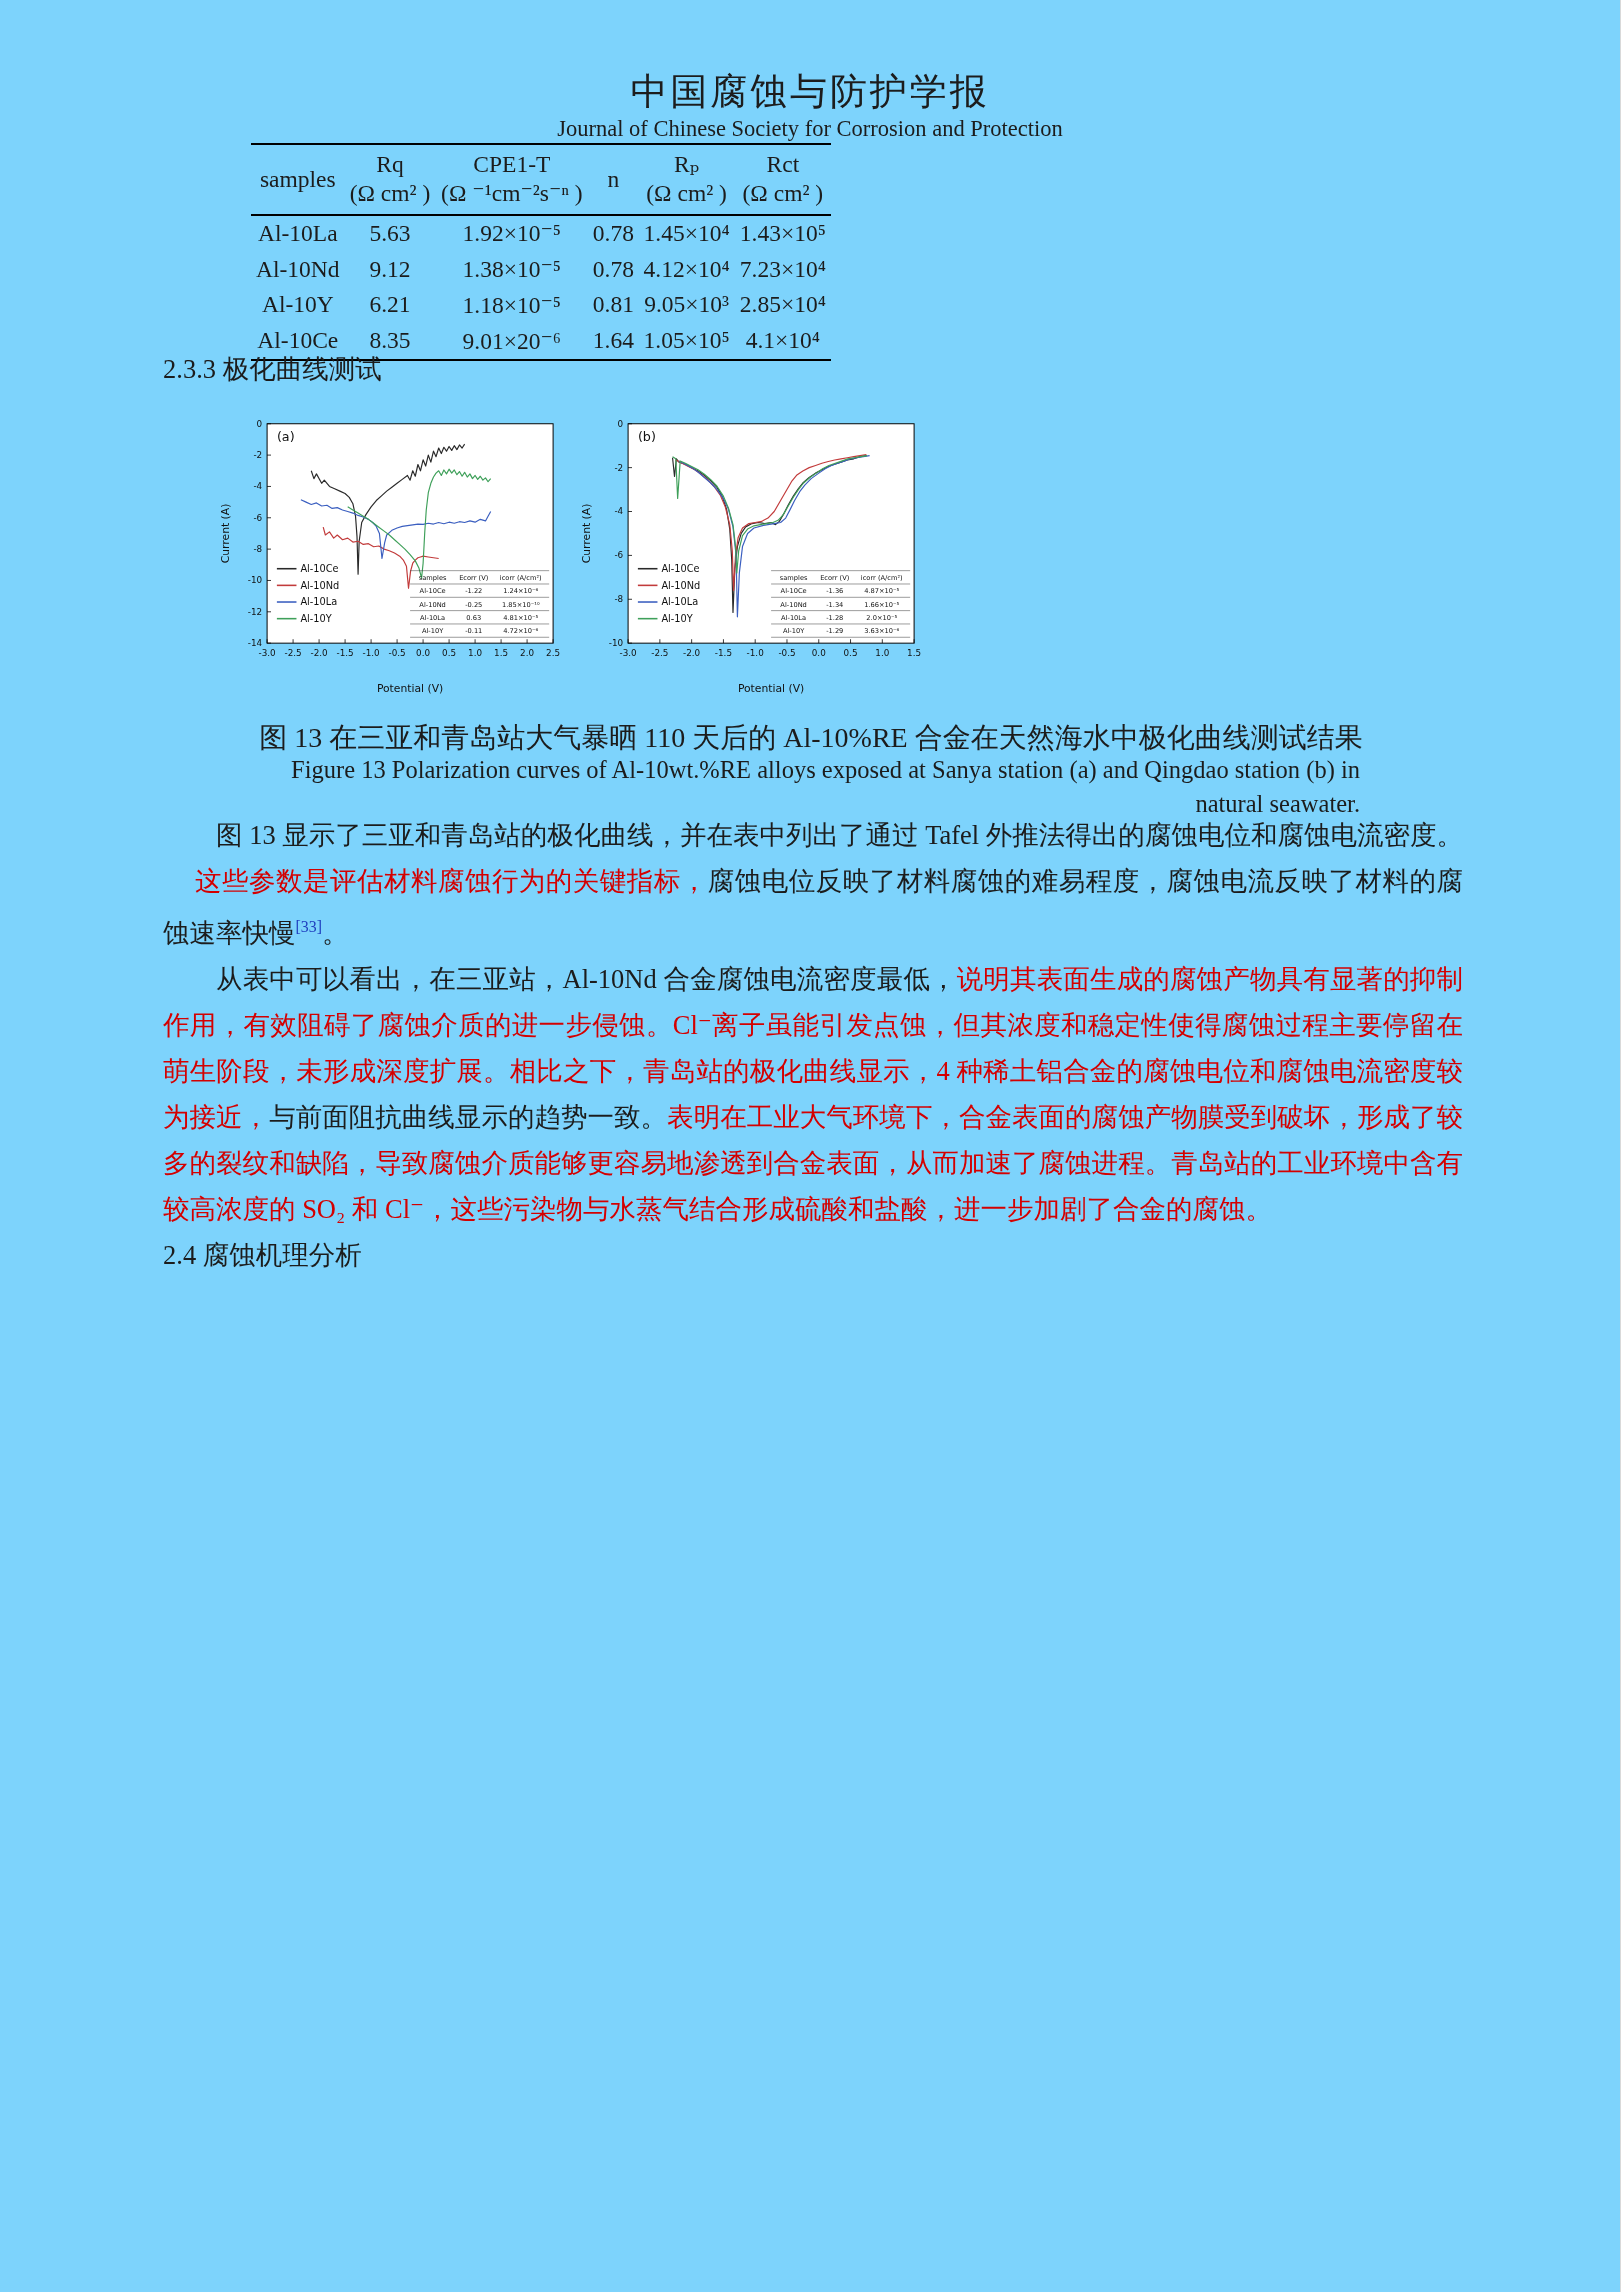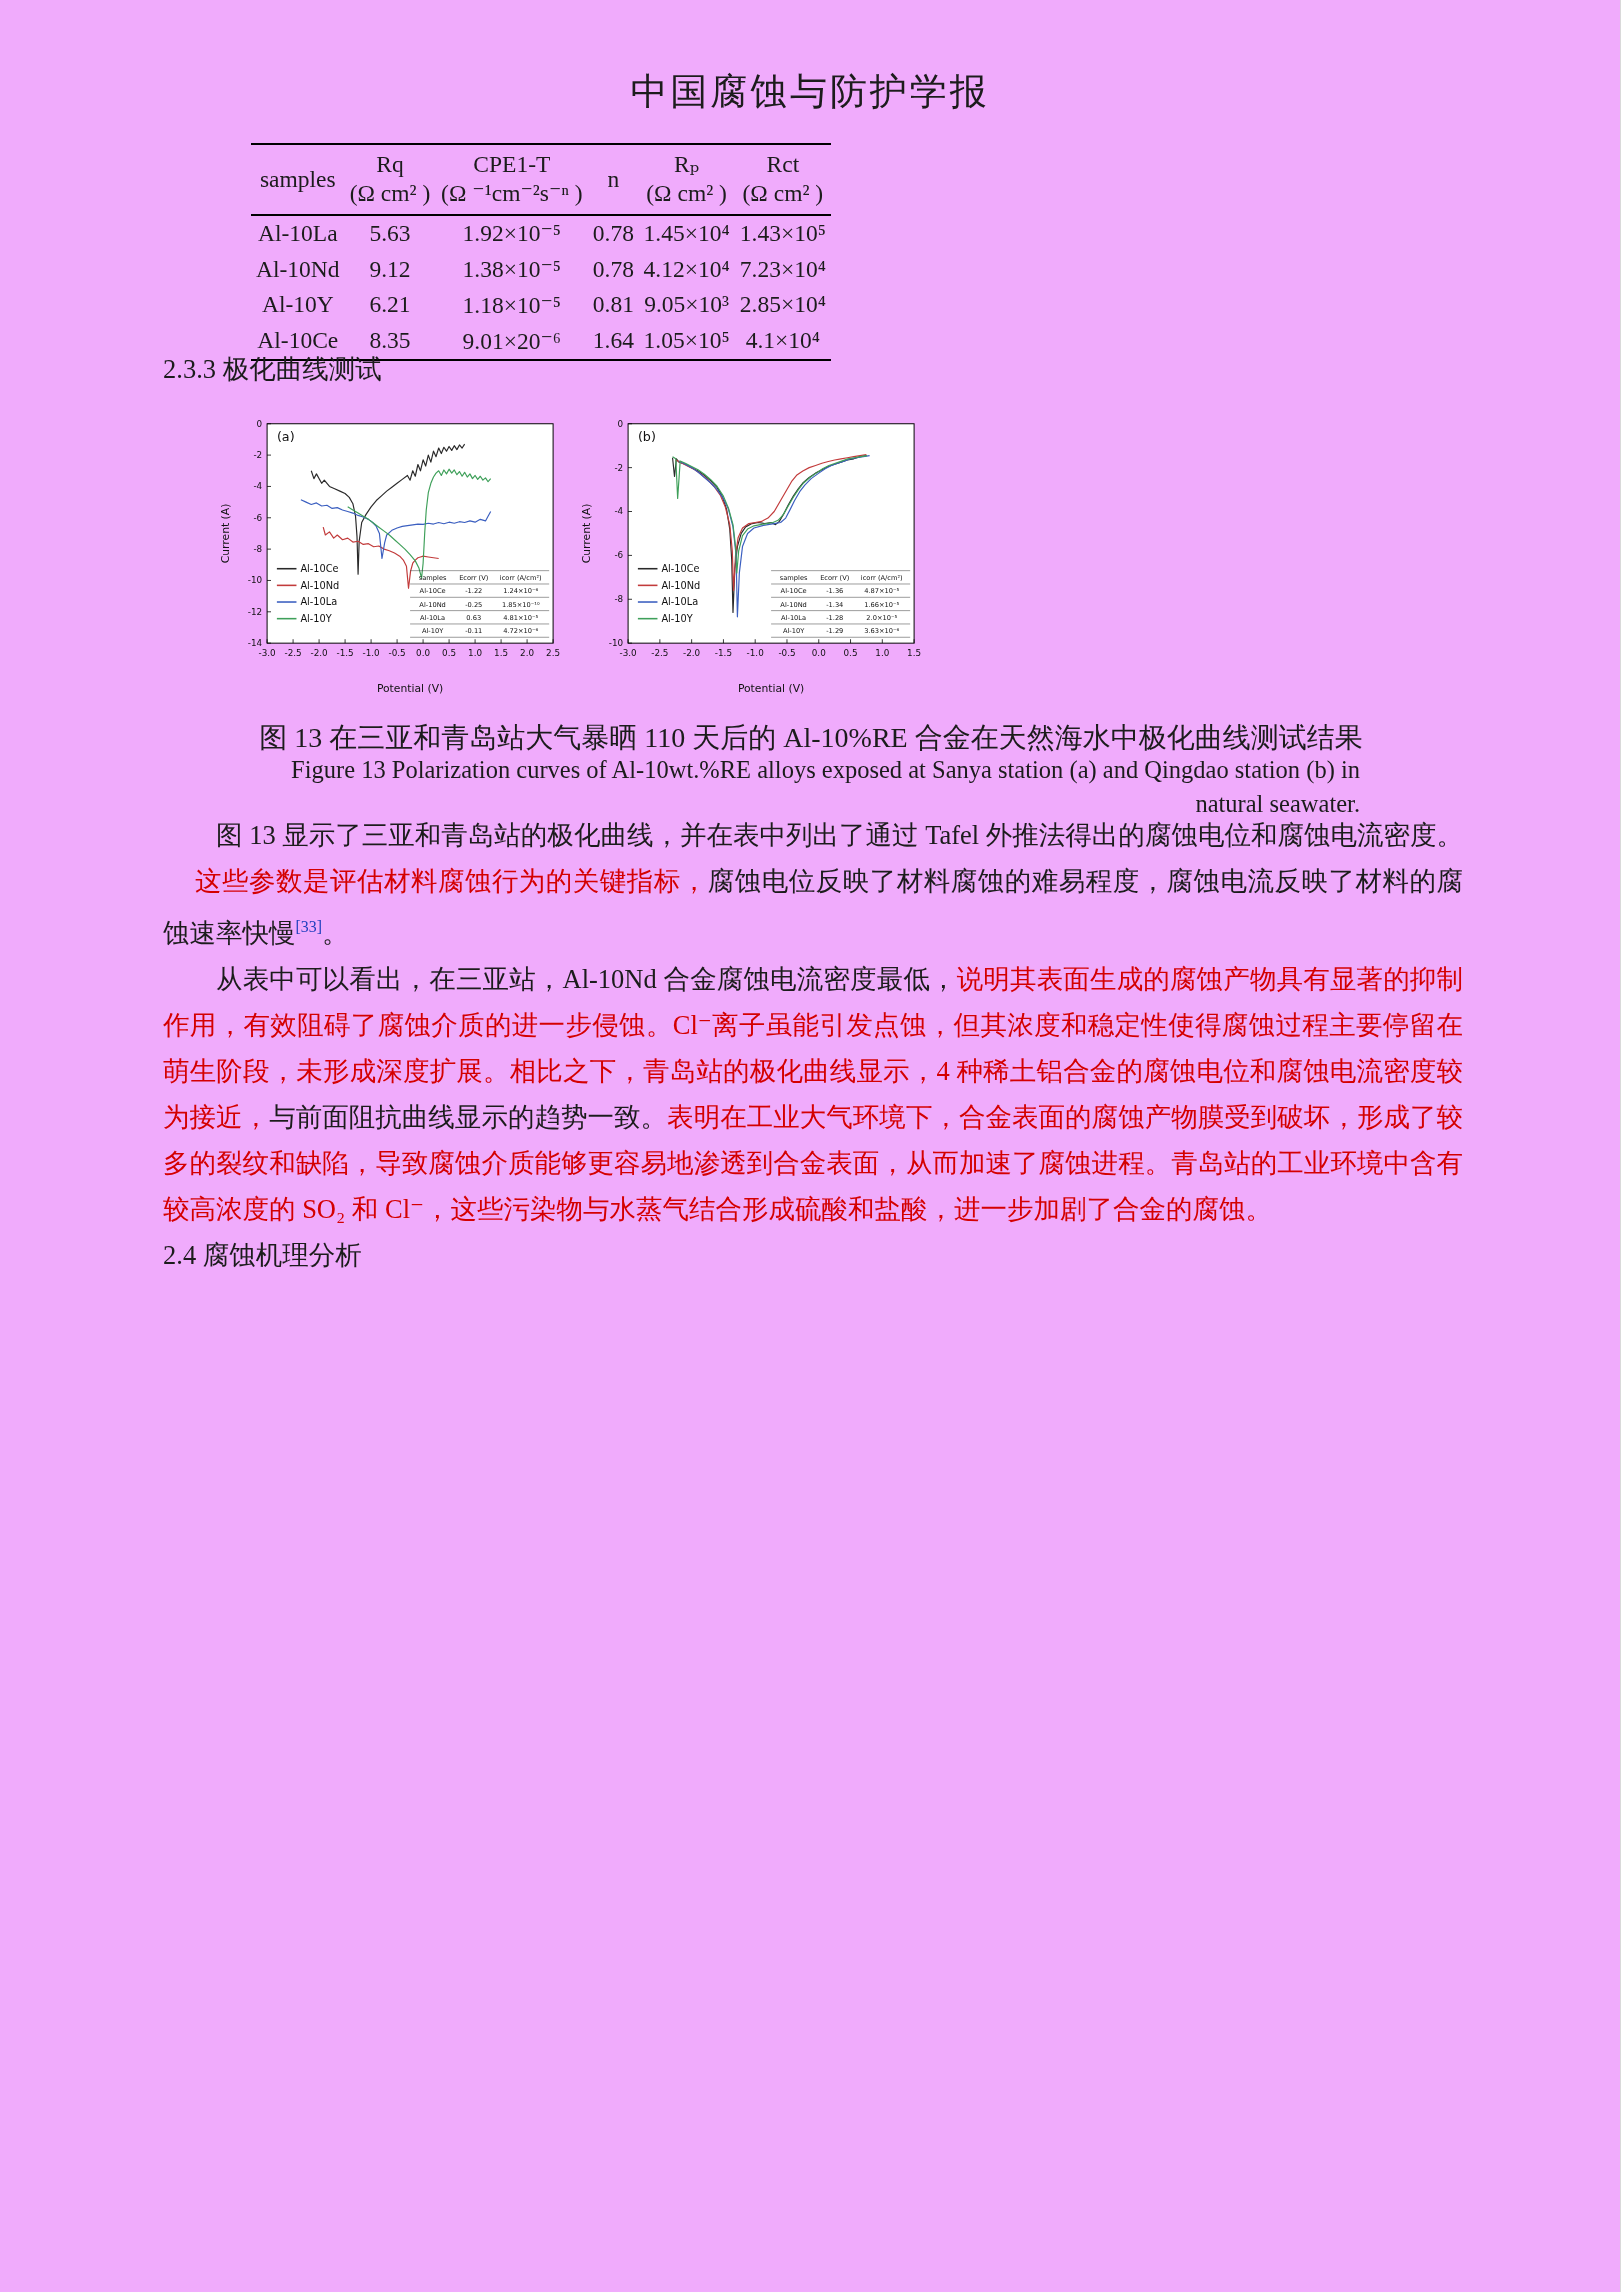--- a/index.html
+++ b/index.html
@@ -1,21 +1,21 @@
 <!DOCTYPE html>
 <html><head>
 <meta charset="utf-8">
 <style>
   * { box-sizing: border-box; }
   html, body { margin: 0; padding: 0; background: #ffffff; }
   .page {
     position: relative;
     width: 1621px;
     height: 2293px;
-    background: #f0abfc;
+    background: #7dd3fc;
     font-family: "Liberation Serif", "DejaVu Serif", serif;
     color: #1c1c1c;
     overflow: hidden;
     border-right: 1px solid #d9d9d9;
     border-bottom: 1px solid #d9d9d9;
   }
   .j-zh {
     position: absolute; top: 67px; left: 0; width: 100%;
     text-align: center; font-size: 37px; letter-spacing: 2.9px;
   }
@@ -50,20 +50,21 @@
   #body-text p { margin: 0; }
   #body-text p.para { text-indent: 2em; }
   #body-text p.sec-heading { text-indent: 0; }
   #body-text sup { font-size: 0.6em; margin-top: 8px; }
 </style>
 </head>
 <body>
 
 <div class="page">
   <div class="j-zh">中国腐蚀与防护学报</div>
+  <div class="j-en">Journal of Chinese Society for Corrosion and Protection</div>
 
   <table id="eis-table">
       <thead>
         <tr>
           <th>samples</th>
           <th>Rq
 (Ω cm² )</th>
           <th>CPE1-T
 (Ω ⁻¹cm⁻²s⁻ⁿ )</th>
           <th>n</th>

